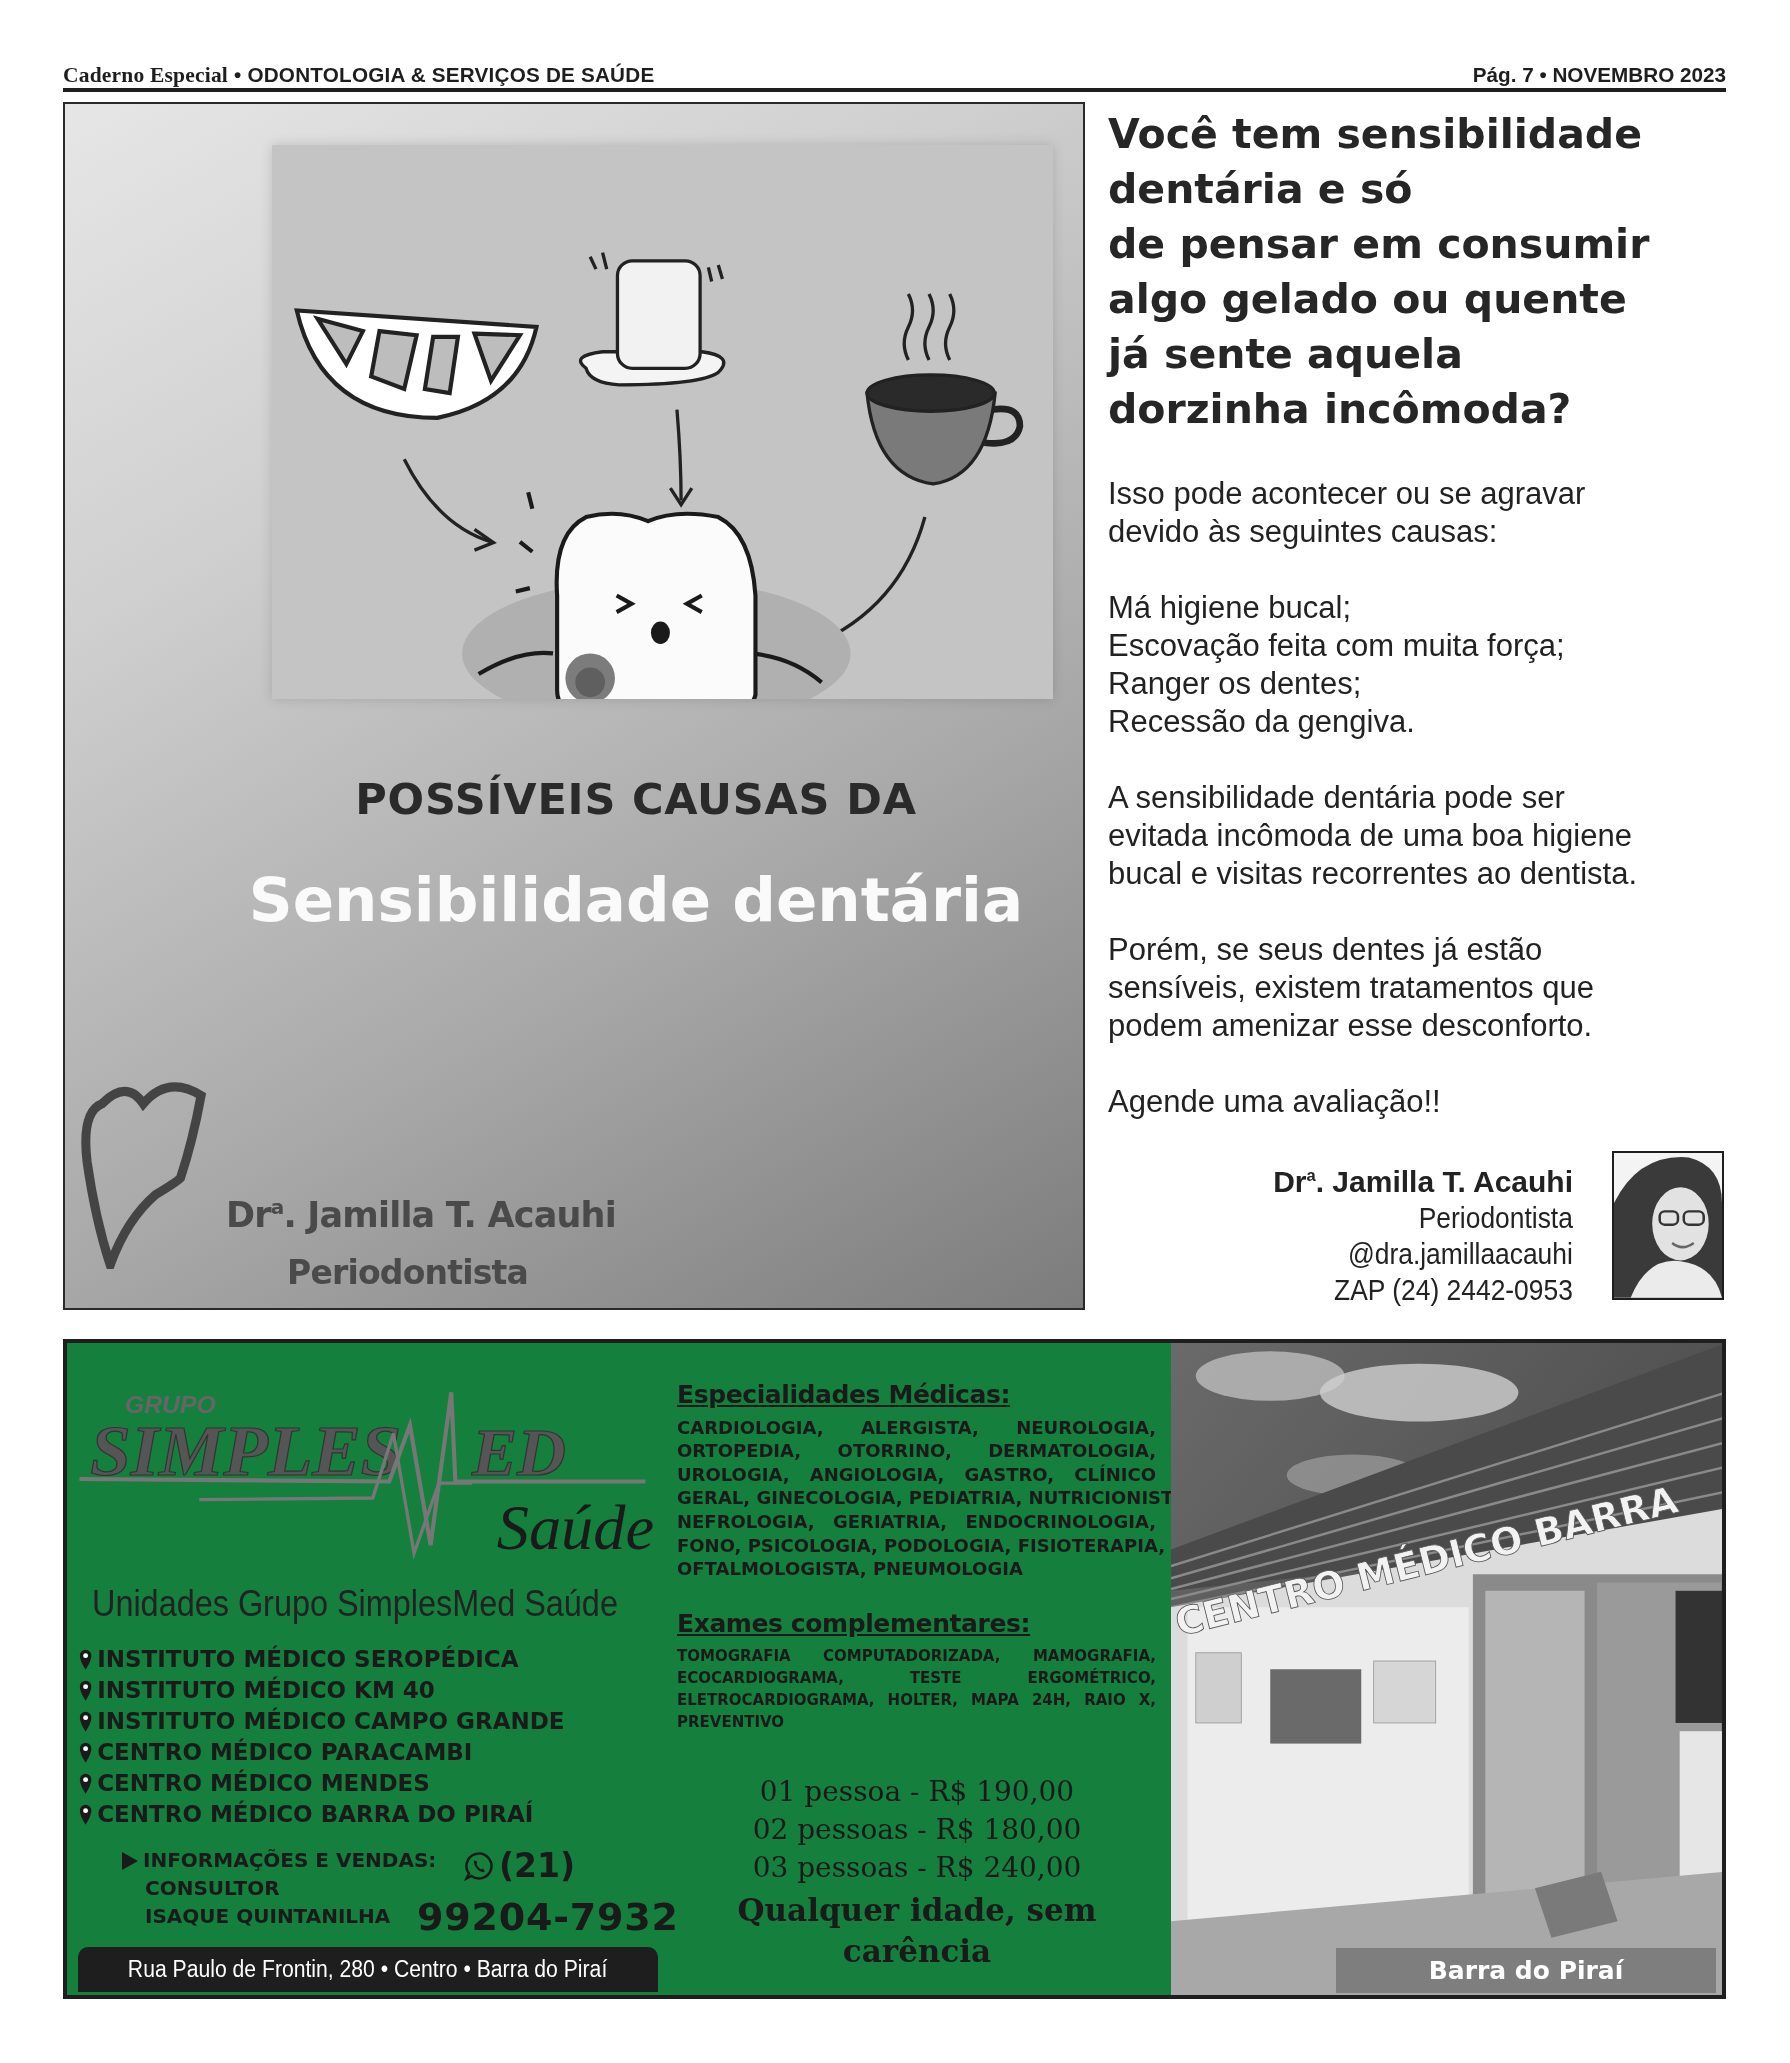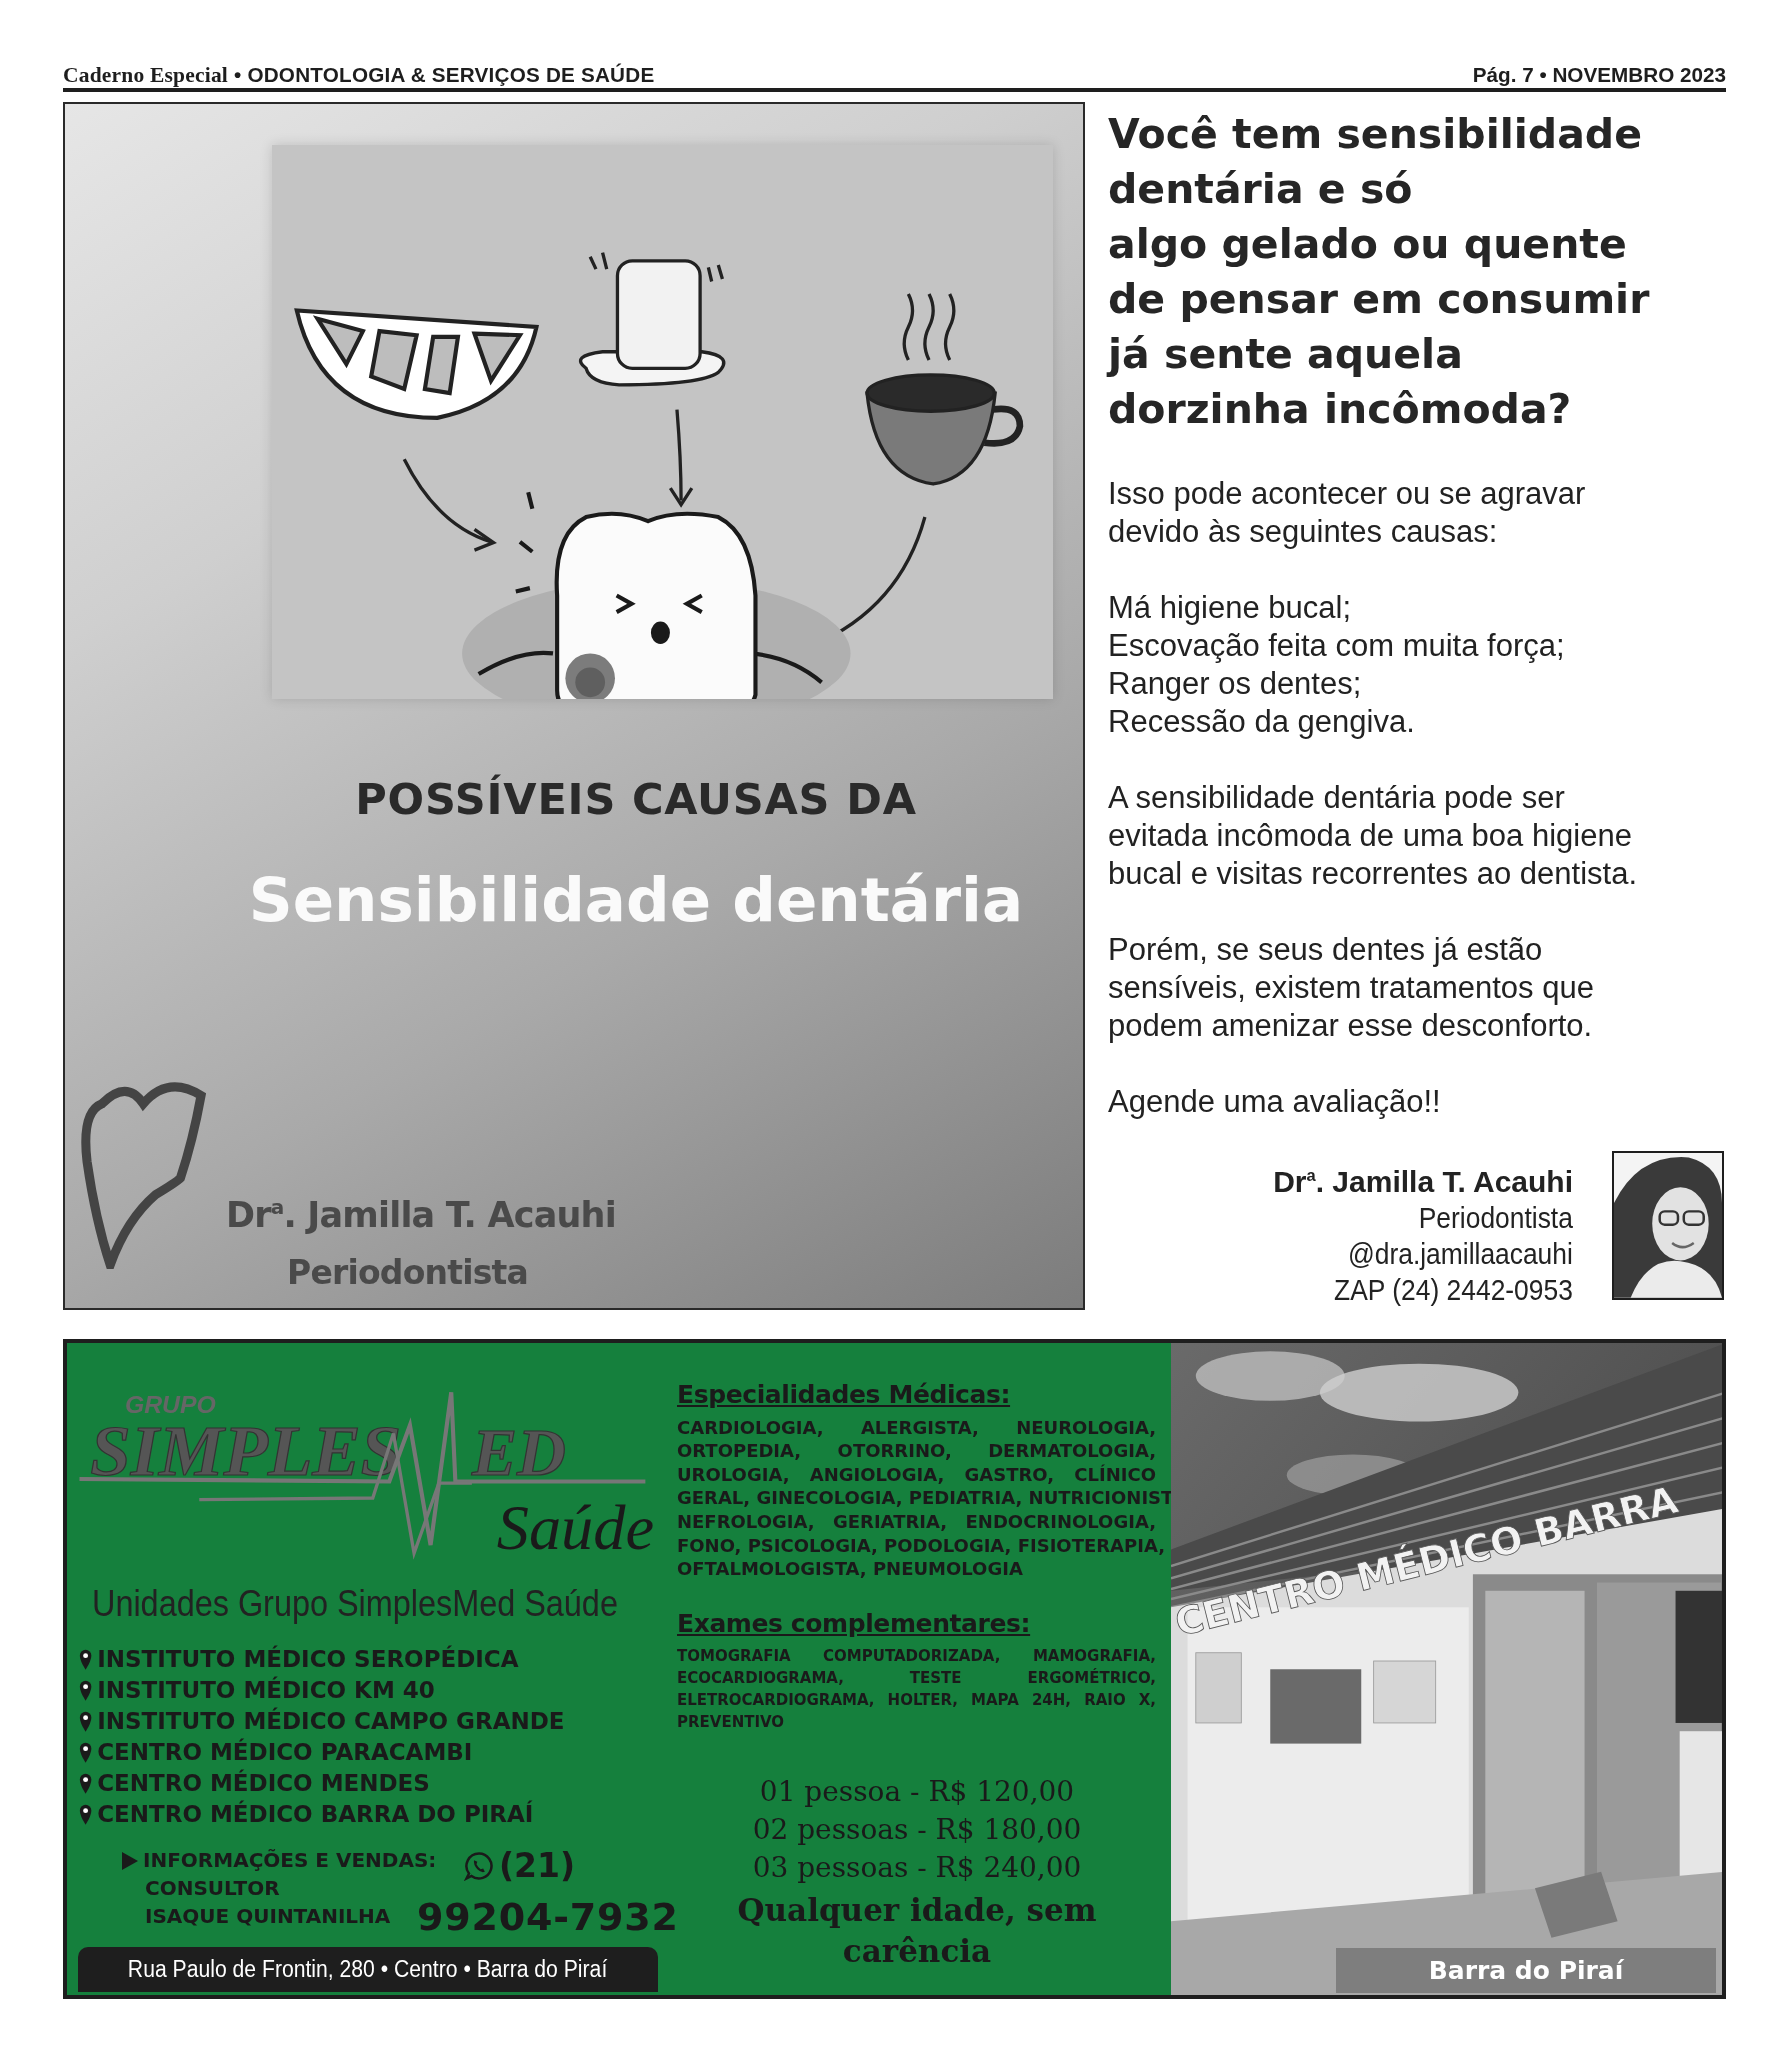--- a/index.html
+++ b/index.html
@@ -144,22 +144,22 @@
     <path d="M30 30 Q 5 40 12 100 Q 22 170 40 225 Q 60 170 95 140 Q 120 125 125 120 Q 140 75 150 20 Q 110 -5 80 30 Q 60 0 30 30 Z" fill="none" stroke="#444" stroke-width="11"></path>
   </svg>
   <div class="ad1-name"><span>Dr</span><sup>a</sup><span>. Jamilla T. Acauhi</span></div>
   <div class="ad1-role">Periodontista</div>
 </div>
 
 <div class="art">
   <h1 class="art-title">
     <div>Você tem sensibilidade</div>
     <div>dentária e só</div>
+    <div>de pensar em consumir</div>
     <div>algo gelado ou quente</div>
-    <div>de pensar em consumir</div>
     <div>já sente aquela</div>
     <div>dorzinha incômoda?</div>
   </h1>
   <div class="art-body">
     <p>
       </p>
       <div>Isso pode acontecer ou se agravar</div>
       <div>devido às seguintes causas:</div>
     <p></p>
     <p>
@@ -295,21 +295,21 @@
     <h3>Exames complementares:</h3>
     <div class="list">
       <div>TOMOGRAFIA COMPUTADORIZADA, MAMOGRAFIA,</div>
       <div>ECOCARDIOGRAMA, TESTE ERGOMÉTRICO,</div>
       <div>ELETROCARDIOGRAMA, HOLTER, MAPA 24H, RAIO X,</div>
       <div class="last">PREVENTIVO</div>
     </div>
   </div>
 
   <div class="prices">
-    <div class="p">01 pessoa  -  R$ 120,00</div>
+    <div class="p">01 pessoa  -  R$ 190,00</div>
     <div class="p">02 pessoas -  R$ 180,00</div>
     <div class="p">03 pessoas  -  R$ 240,00</div>
     <div class="tag1">Qualquer idade, sem carência</div>
   </div>
 
   <div class="photo2">
     <svg viewBox="0 0 671 793" xmlns="http://www.w3.org/2000/svg" preserveAspectRatio="none">
       <defs>
         <linearGradient id="sky" x1="0" y1="0" x2="1" y2="1">
           <stop offset="0" stop-color="#6a6a6a"></stop>

